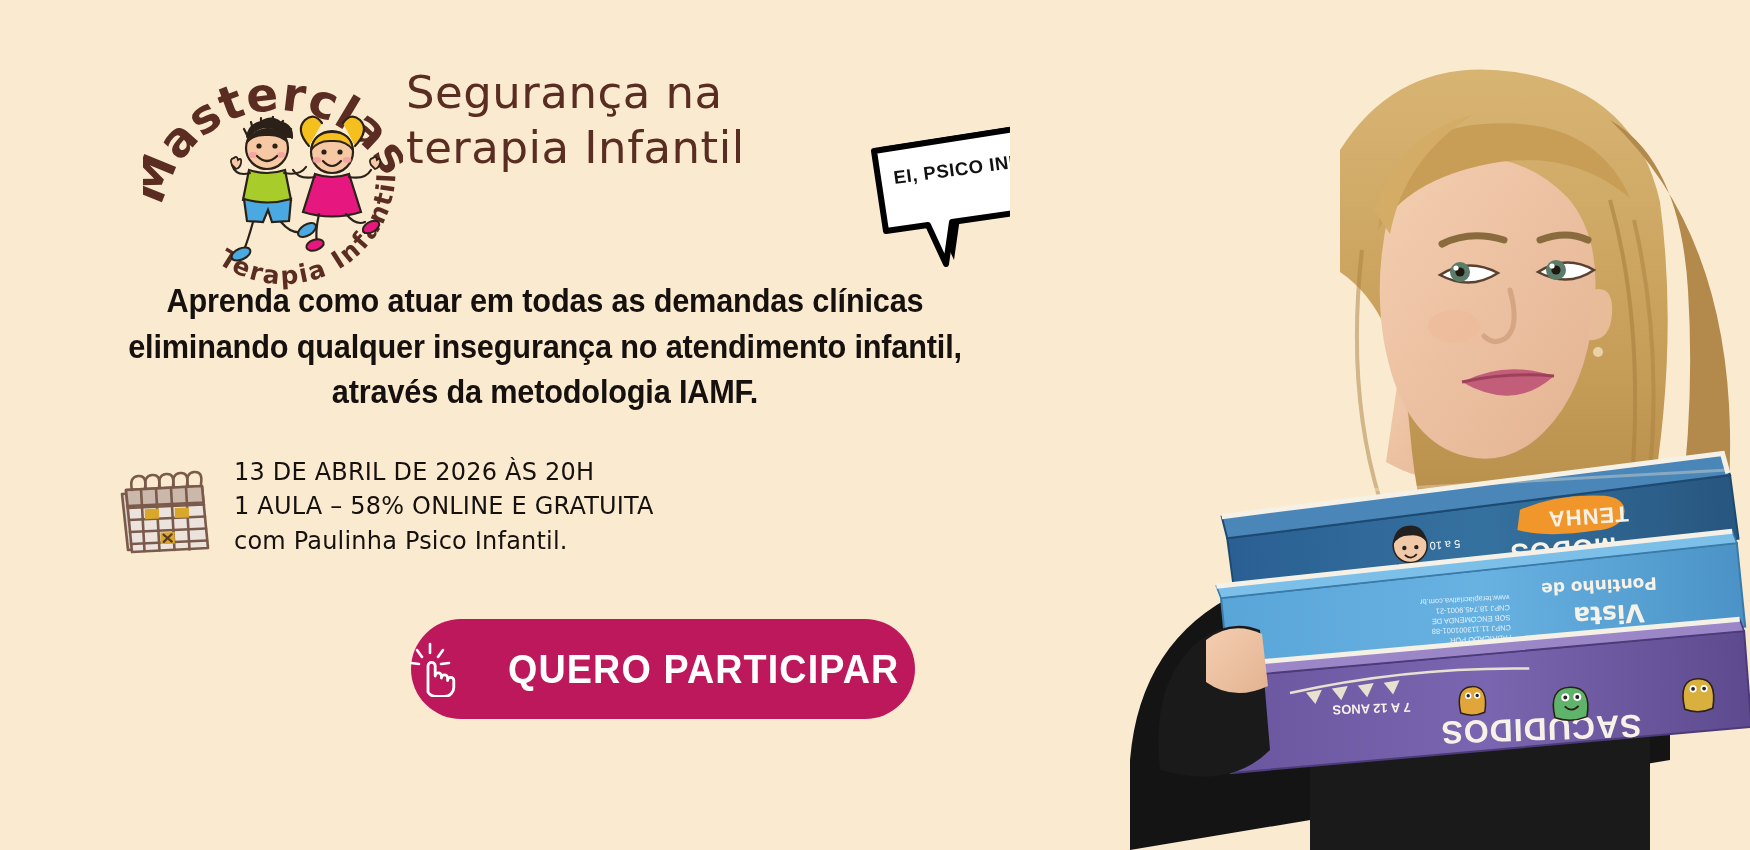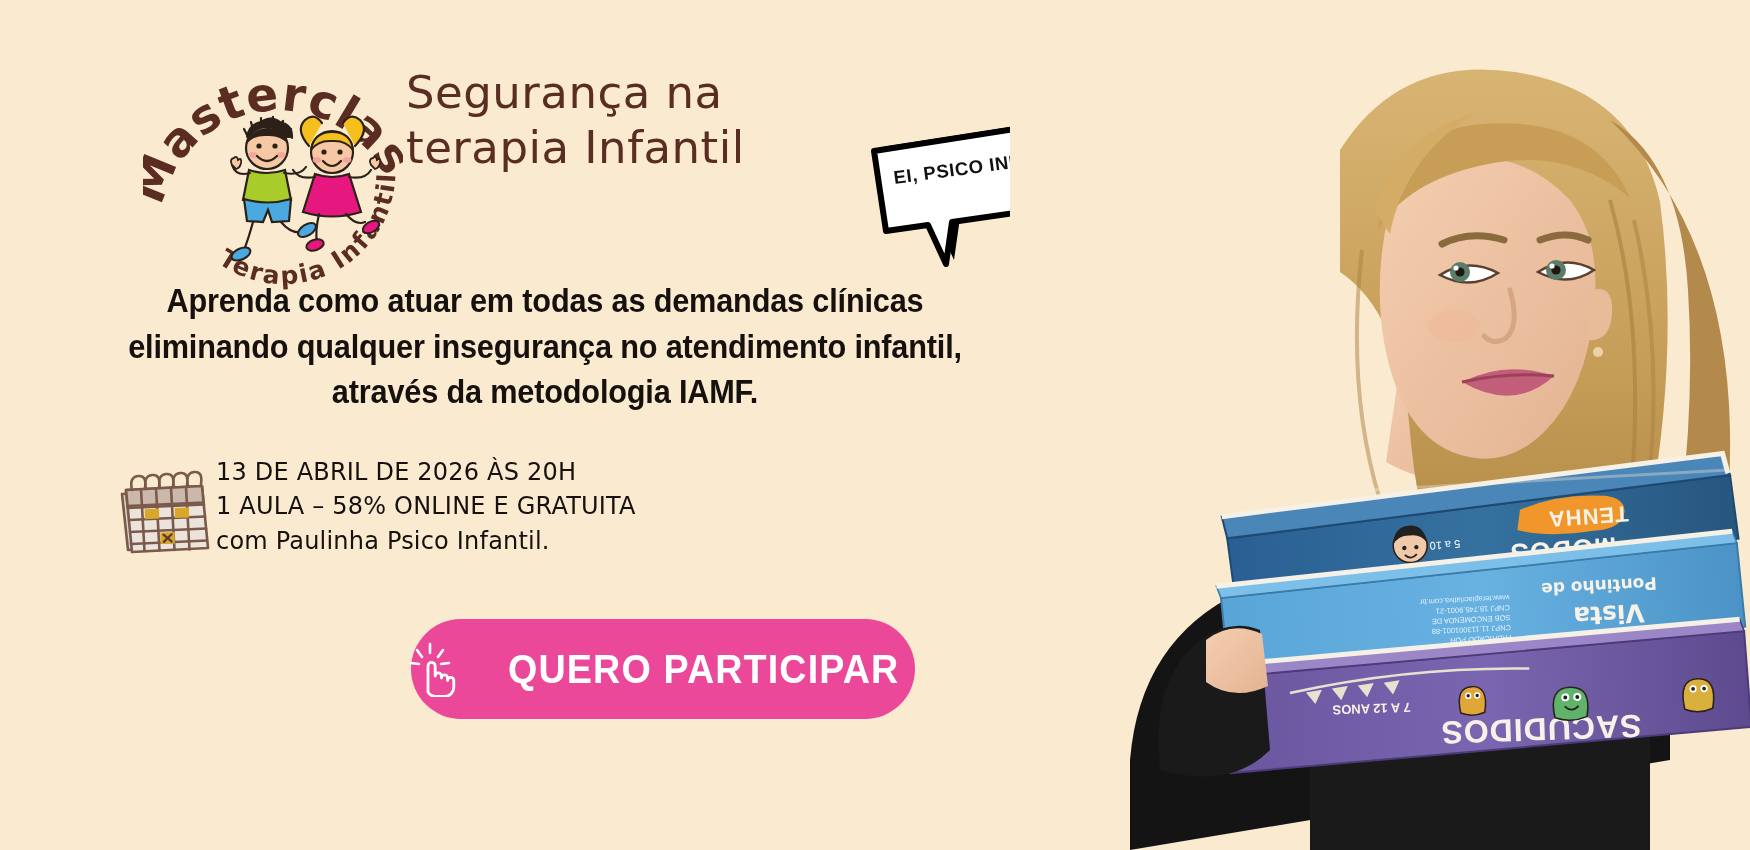--- a/index.html
+++ b/index.html
@@ -77,40 +77,41 @@
   }
   #subhead .sub-line { display: block; white-space: nowrap; }
 
   
   #details {
     position: absolute;
     left: 108px; top: 455px;
     width: 560px;
     display: flex;
     align-items: flex-end;
+    gap: 18px;
   }
   #cal-icon { width: 108px; height: 92px; flex: 0 0 auto; }
   #cal-icon svg { display: block; width: 108px; height: 92px; }
   #detail-lines {
     color: #16110e;
     font-family: "DejaVu Sans", sans-serif;
     font-size: 24px;
     line-height: 1.43;
     letter-spacing: 0.2px;
     padding-bottom: 2px;
   }
   #detail-lines .dl { display: block; white-space: nowrap; }
   #detail-lines .dl b { font-weight: normal; }
 
   
   #cta {
     position: absolute;
     left: 411px; top: 619px;
     width: 504px; height: 100px;
-    background: #ec4899;
+    background: #be185d;
     border: none;
     border-radius: 50px;
     display: flex;
     align-items: center;
     justify-content: center;
     gap: 30px;
     cursor: pointer;
     padding: 0 28px;
   }
   #cta-icon { width: 52px; height: 56px; flex: 0 0 auto; }

